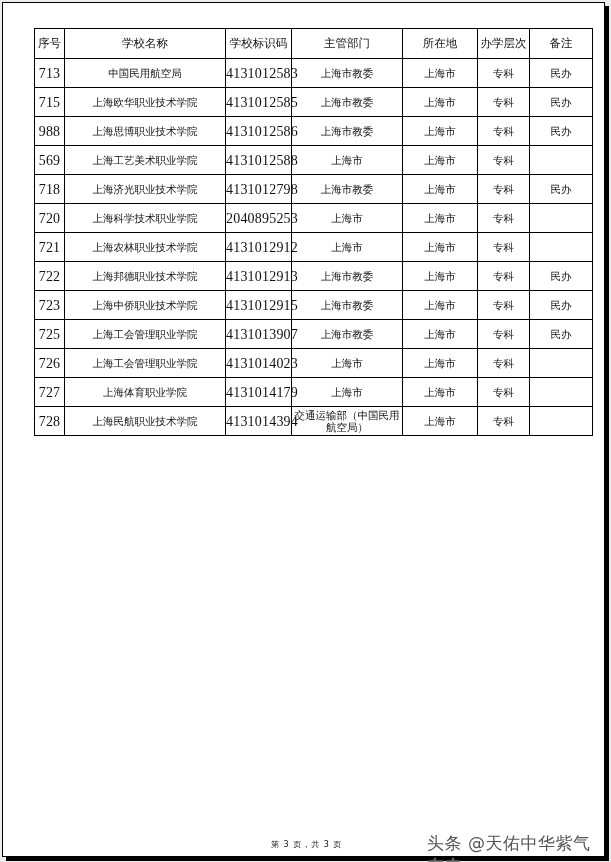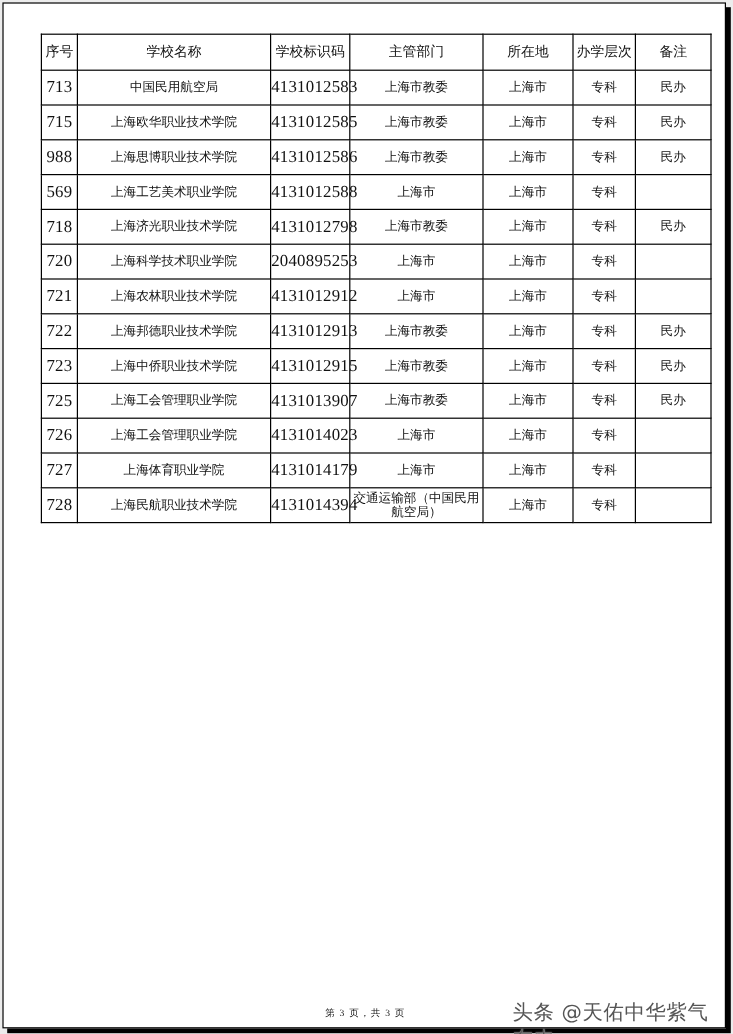--- a/index.html
+++ b/index.html
@@ -22,21 +22,21 @@
       border: 1.5px solid #000;
       text-align: center; vertical-align: middle;
       font-size: 10.5px; color: #111; padding: 0;
       height: 28px; line-height: 13px;
     }
     table.grid th { font-size: 11.5px; font-weight: normal; height: 29px; }
     table.grid td.num, table.grid td.code { font-family: Liberation Serif, serif; font-size: 14px; letter-spacing: 0.2px; }
     table.grid td.wrap { font-size: 10.5px; line-height: 12px; padding: 0 2px; }
     .footer-page {
       position: absolute; left: 268px; top: 836px;
-      font-size: 8px; color: #111; letter-spacing: 1px; font-family: Liberation Serif, serif;
+      font-size: 8px; color: #111; letter-spacing: 1px;
     }
     .watermark {
       position: absolute; left: 424px; top: 829px;
       font-size: 17px; color: #555; letter-spacing: 0.5px;
       text-shadow: 0 0 1px #fff;
     }
   </style>
 </head>
 <body>
 

